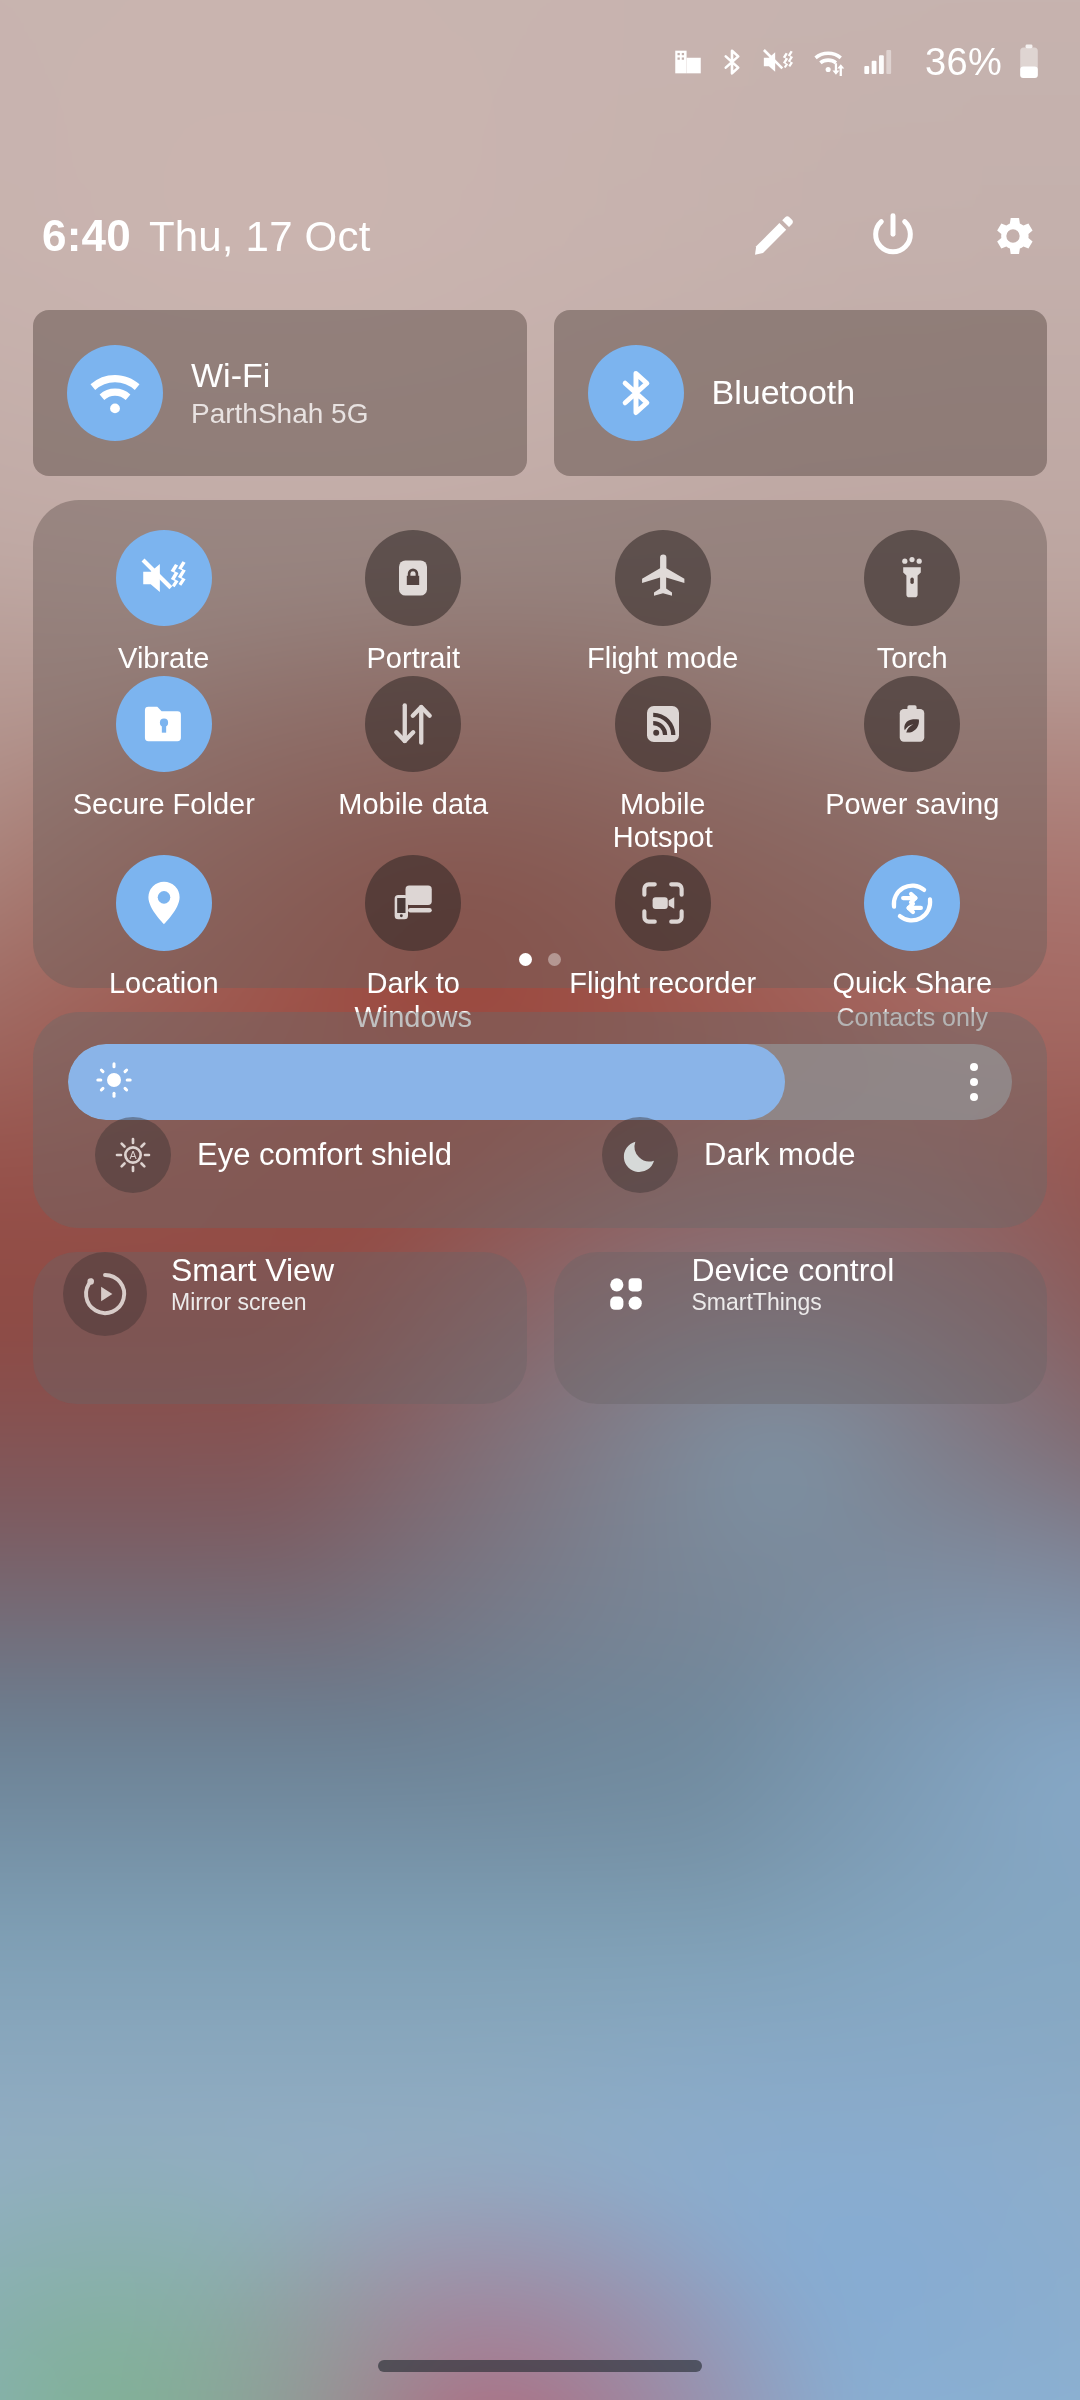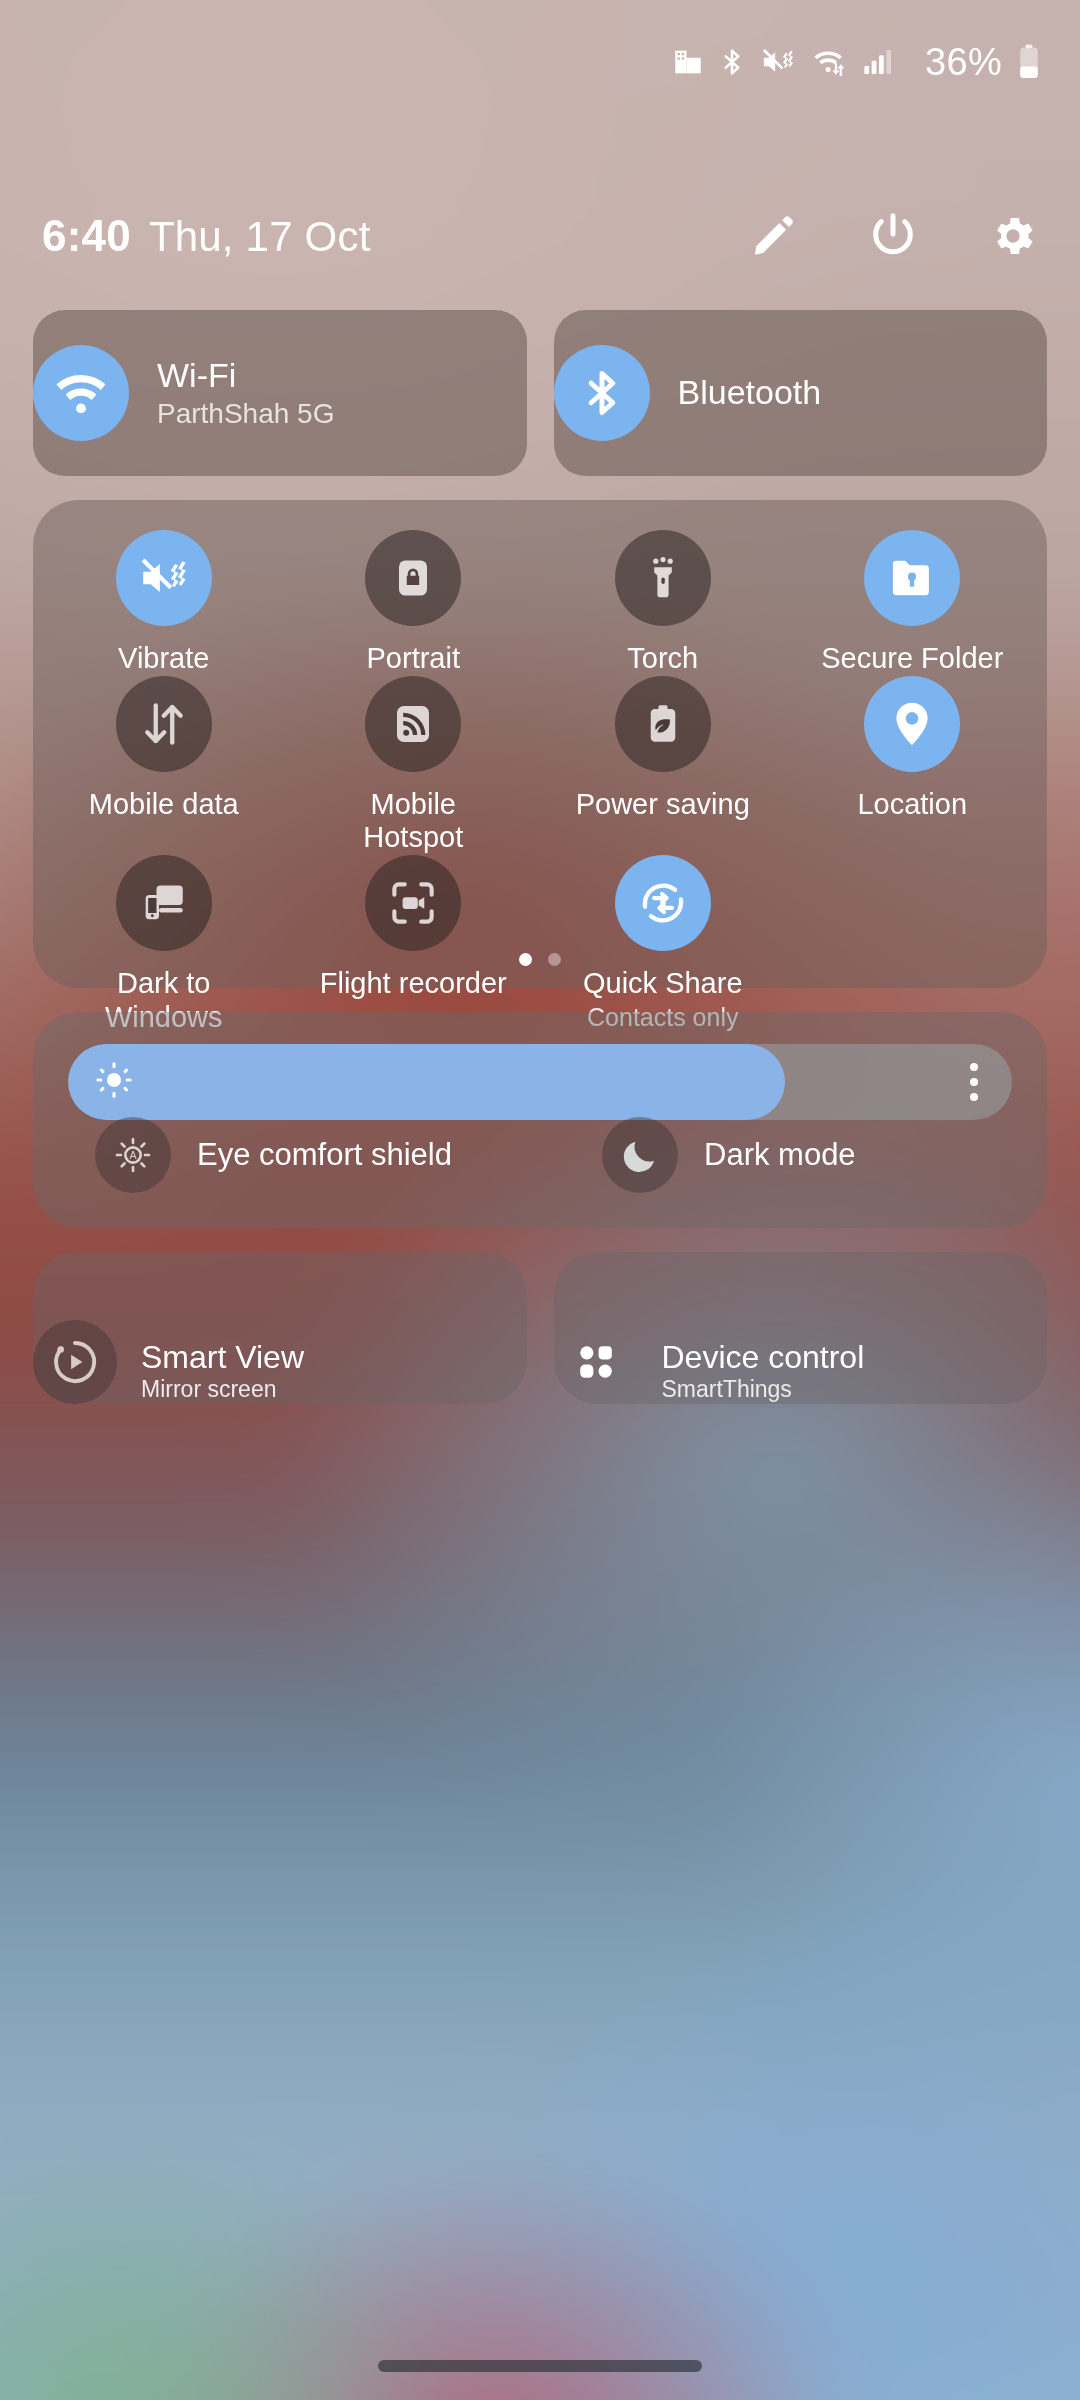--- a/index.html
+++ b/index.html
@@ -68,22 +68,22 @@
     margin-left: auto; margin-right: 40px;
     display: flex; align-items: center; gap: 66px;
   }
   .hdr-btn { width: 54px; height: 54px; display: flex; align-items: center; justify-content: center; }
   
   .panel { position: absolute; border-radius: 46px; background: rgba(115,97,93,0.56); }
   
   #connectivity-row { position: absolute; top: 310px; left: 33px; right: 33px; height: 166px;
     display: flex; gap: 27px; }
   .conn-tile {
-    flex: 1; border-radius: 32px; background: rgba(110,93,89,0.60);
-    display: flex; align-items: center; gap: 28px;
+    flex: 1; border-radius: 16px; background: rgba(110,93,89,0.60);
+    display: flex; align-items: center; padding-left: 34px; gap: 28px;
   }
   .conn-circle {
     width: 96px; height: 96px; border-radius: 50%;
     background: #7cb4ef; display: flex; align-items: center; justify-content: center;
     flex: 0 0 96px;
   }
   .conn-text { display: flex; flex-direction: column; gap: 2px; }
   .conn-title { color: #fff; font-size: 34px; line-height: 1.15; }
   .conn-sub { color: #ece7e6; font-size: 28px; line-height: 1.2; opacity: 0.96; }
   
@@ -140,21 +140,21 @@
     width: 76px; height: 76px; border-radius: 50%; flex: 0 0 76px;
     background: rgba(55,48,48,0.42);
     display: flex; align-items: center; justify-content: center;
   }
   .disp-label { color: #fff; font-size: 31px; }
   
   #bottom-row { position: absolute; top: 1252px; left: 33px; right: 33px; height: 152px;
     display: flex; gap: 27px; }
   .bottom-tile {
     flex: 1; border-radius: 44px; background: rgba(105,100,102,0.40);
-    display: flex; align-items: flex-end; gap: 24px;
+    display: flex; align-items: flex-start; padding-left: 30px; gap: 24px;
   }
   .bt-circle {
     width: 84px; height: 84px; border-radius: 50%; flex: 0 0 84px;
     background: rgba(55,45,45,0.38);
     display: flex; align-items: center; justify-content: center;
   }
   .bt-circle.plain { background: transparent; }
   .bt-text { display: flex; flex-direction: column; gap: 1px; }
   .bt-title { color: #fff; font-size: 32px; line-height: 1.14; }
   .bt-sub { color: #eceaea; font-size: 23px; line-height: 1.2; }
@@ -295,20 +295,28 @@
       <div class="toggle">
         <div class="toggle-circle">
           <svg width="48" height="48" viewBox="0 0 24 24" fill="#e0dad8">
             <rect x="5" y="3.2" width="14" height="17.6" rx="3.2"></rect>
             <path d="M12 7.2a2.6 2.6 0 0 0-2.6 2.6v1.1h-.5v4.6h6.2v-4.6h-.5V9.8A2.6 2.6 0 0 0 12 7.2zm0 1.4a1.3 1.3 0 0 1 1.3 1.2v1.1h-2.6V9.8A1.3 1.3 0 0 1 12 8.6z" fill="#534340"></path>
           </svg>
         </div>
         <span class="toggle-label">Portrait</span>
       </div>
 
+      <div class="toggle">
+        <div class="toggle-circle">
+          <svg width="54" height="54" viewBox="0 0 24 24" fill="#e0dad8">
+            <path d="M21.5 14.2v-1.9l-8-4.6V2.9a1.4 1.4 0 0 0-2.8 0v4.8l-8 4.6v1.9l8-2.4v4.9L8 18.4v1.5l4-1.1 4 1.1v-1.5l-2.6-1.7v-4.9z"></path>
+          </svg>
+        </div>
+        <span class="toggle-label">Flight mode</span>
+      </div>
 
       <div class="toggle">
         <div class="toggle-circle">
           <svg width="48" height="48" viewBox="0 0 24 24" fill="#e0dad8">
             <circle cx="8.4" cy="3.6" r="1.3"></circle>
               <circle cx="12" cy="2.8" r="1.3"></circle>
               <circle cx="15.6" cy="3.6" r="1.3"></circle>
             <path d="M7.6 6.6h8.8v2.6l-1.6 1.6v9.4a1.4 1.4 0 0 1-1.4 1.4h-2.8a1.4 1.4 0 0 1-1.4-1.4v-9.4L7.6 9.2z"></path>
             <rect x="11.2" y="11.8" width="1.7" height="3.2" rx="0.85" fill="#534340"></rect>
           </svg>

